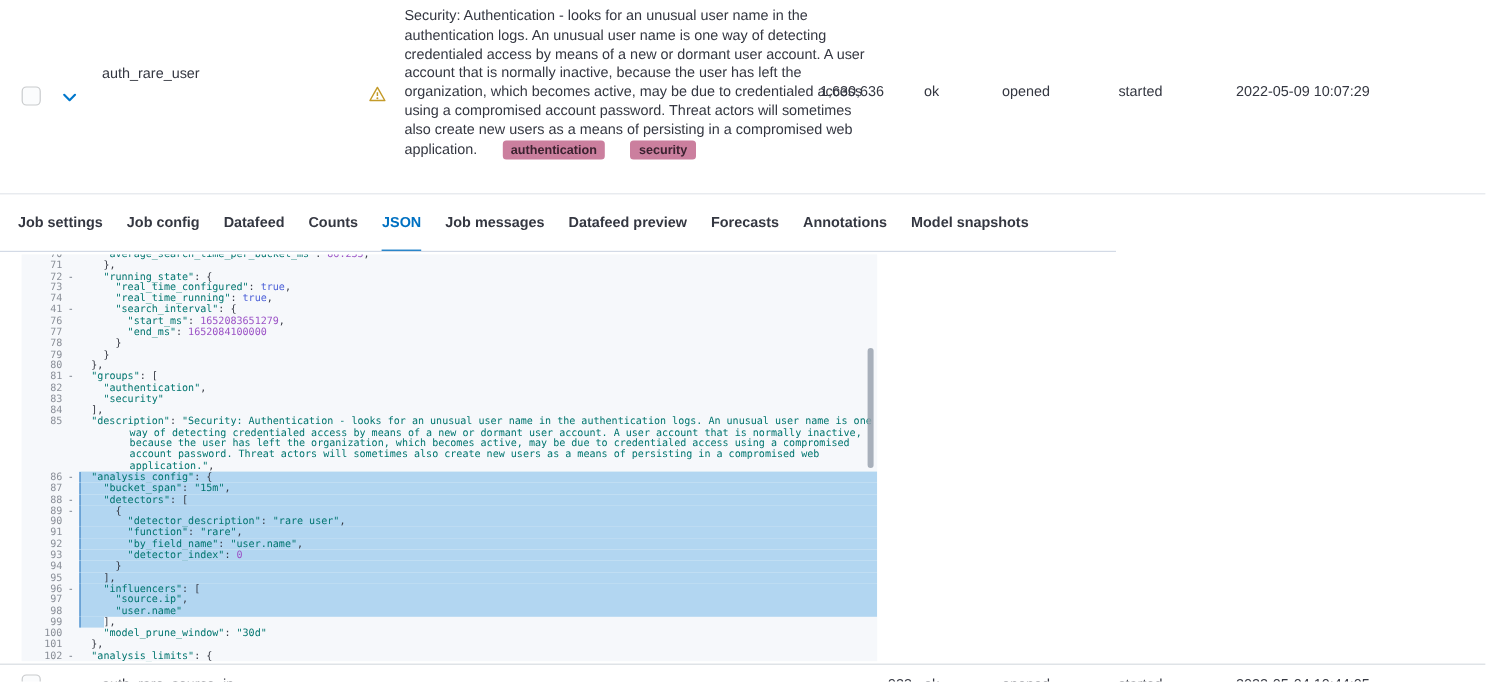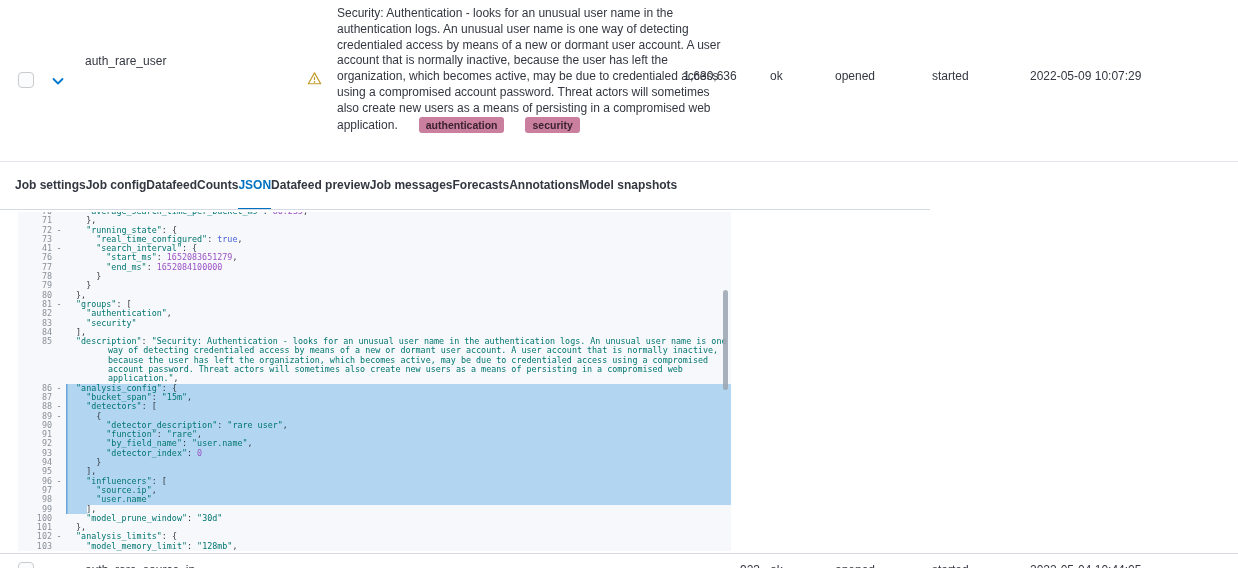--- a/index.html
+++ b/index.html
@@ -17,21 +17,21 @@
           line-height:15.8px; color:#343741; white-space:normal; }
   .badge { display:inline-block; background:#cb7f9e; color:#3b2230; font-size:10.5px;
            font-weight:600; height:16px; line-height:16px; padding:0 7px; border-radius:3px;
            margin-left:21px; vertical-align:baseline; cursor:pointer; }
 
   
   .hr { position:absolute; left:0; width:1238px; height:1px; background:#e3e6eb; }
   .tabs-border { position:absolute; left:0; top:209px; width:930px; height:1px; background:#d3dae6; }
 
   
-  #tabs { position:absolute; left:15px; top:163px; height:47px; display:flex; align-items:stretch; }
+  #tabs { position:absolute; left:15px; top:163px; height:47px; display:flex; gap:20px; align-items:stretch; }
   .tab { display:flex; align-items:center; font-size:12px; font-weight:700; color:#343741;
          cursor:pointer; border-bottom:2px solid transparent; padding-bottom:1px; }
   .tab.active { color:#0071c2; border-bottom-color:#0071c2; }
 
   
   #code-pane { position:absolute; left:18px; top:212px; width:713px; height:339px;
                background:#f6f8fb; overflow:hidden; font-family:"DejaVu Sans Mono", monospace;
                font-size:8.4px; line-height:9.3px; color:#343741; cursor:text; }
   #code-lines { margin-top:-5px; }
   .cl { display:flex; min-height:9.3px; }
@@ -81,22 +81,22 @@
   </div>
 
   <div class="hr" style="top:161px;"></div>
 
   <div id="tabs">
       <div class="tab">Job settings</div>
       <div class="tab">Job config</div>
       <div class="tab">Datafeed</div>
       <div class="tab">Counts</div>
       <div class="tab active">JSON</div>
+      <div class="tab">Job messages</div>
       <div class="tab">Datafeed preview</div>
-      <div class="tab">Job messages</div>
       <div class="tab">Forecasts</div>
       <div class="tab">Annotations</div>
       <div class="tab">Model snapshots</div>
     </div>
   <div class="tabs-border"></div>
 
   <div id="code-pane">
     <div id="code-lines">
         <div class="cl">
           <span class="gut">70</span>
@@ -110,20 +110,25 @@
         </div>
         <div class="cl">
           <span class="gut">72</span>
           <span class="fold">-</span>
           <span class="txt"><span class="ind"></span><span class="ind gd"></span><span class="tk-s">"running_state"</span><span class="tk-p">: {</span></span>
         </div>
         <div class="cl">
           <span class="gut">73</span>
           <span class="fold"></span>
           <span class="txt"><span class="ind"></span><span class="ind gd"></span><span class="ind gd"></span><span class="tk-s">"real_time_configured"</span><span class="tk-p">: </span><span class="tk-b">true</span><span class="tk-p">,</span></span>
+        </div>
+        <div class="cl">
+          <span class="gut">74</span>
+          <span class="fold"></span>
+          <span class="txt"><span class="ind"></span><span class="ind gd"></span><span class="ind gd"></span><span class="tk-s">"real_time_running"</span><span class="tk-p">: </span><span class="tk-b">true</span><span class="tk-p">,</span></span>
         </div>
         <div class="cl">
           <span class="gut">41</span>
           <span class="fold">-</span>
           <span class="txt"><span class="ind"></span><span class="ind gd"></span><span class="ind gd"></span><span class="tk-s">"search_interval"</span><span class="tk-p">: {</span></span>
         </div>
         <div class="cl">
           <span class="gut">76</span>
           <span class="fold"></span>
           <span class="txt"><span class="ind"></span><span class="ind gd"></span><span class="ind gd"></span><span class="ind gd"></span><span class="tk-s">"start_ms"</span><span class="tk-p">: </span><span class="tk-n">1652083651279</span><span class="tk-p">,</span></span>

